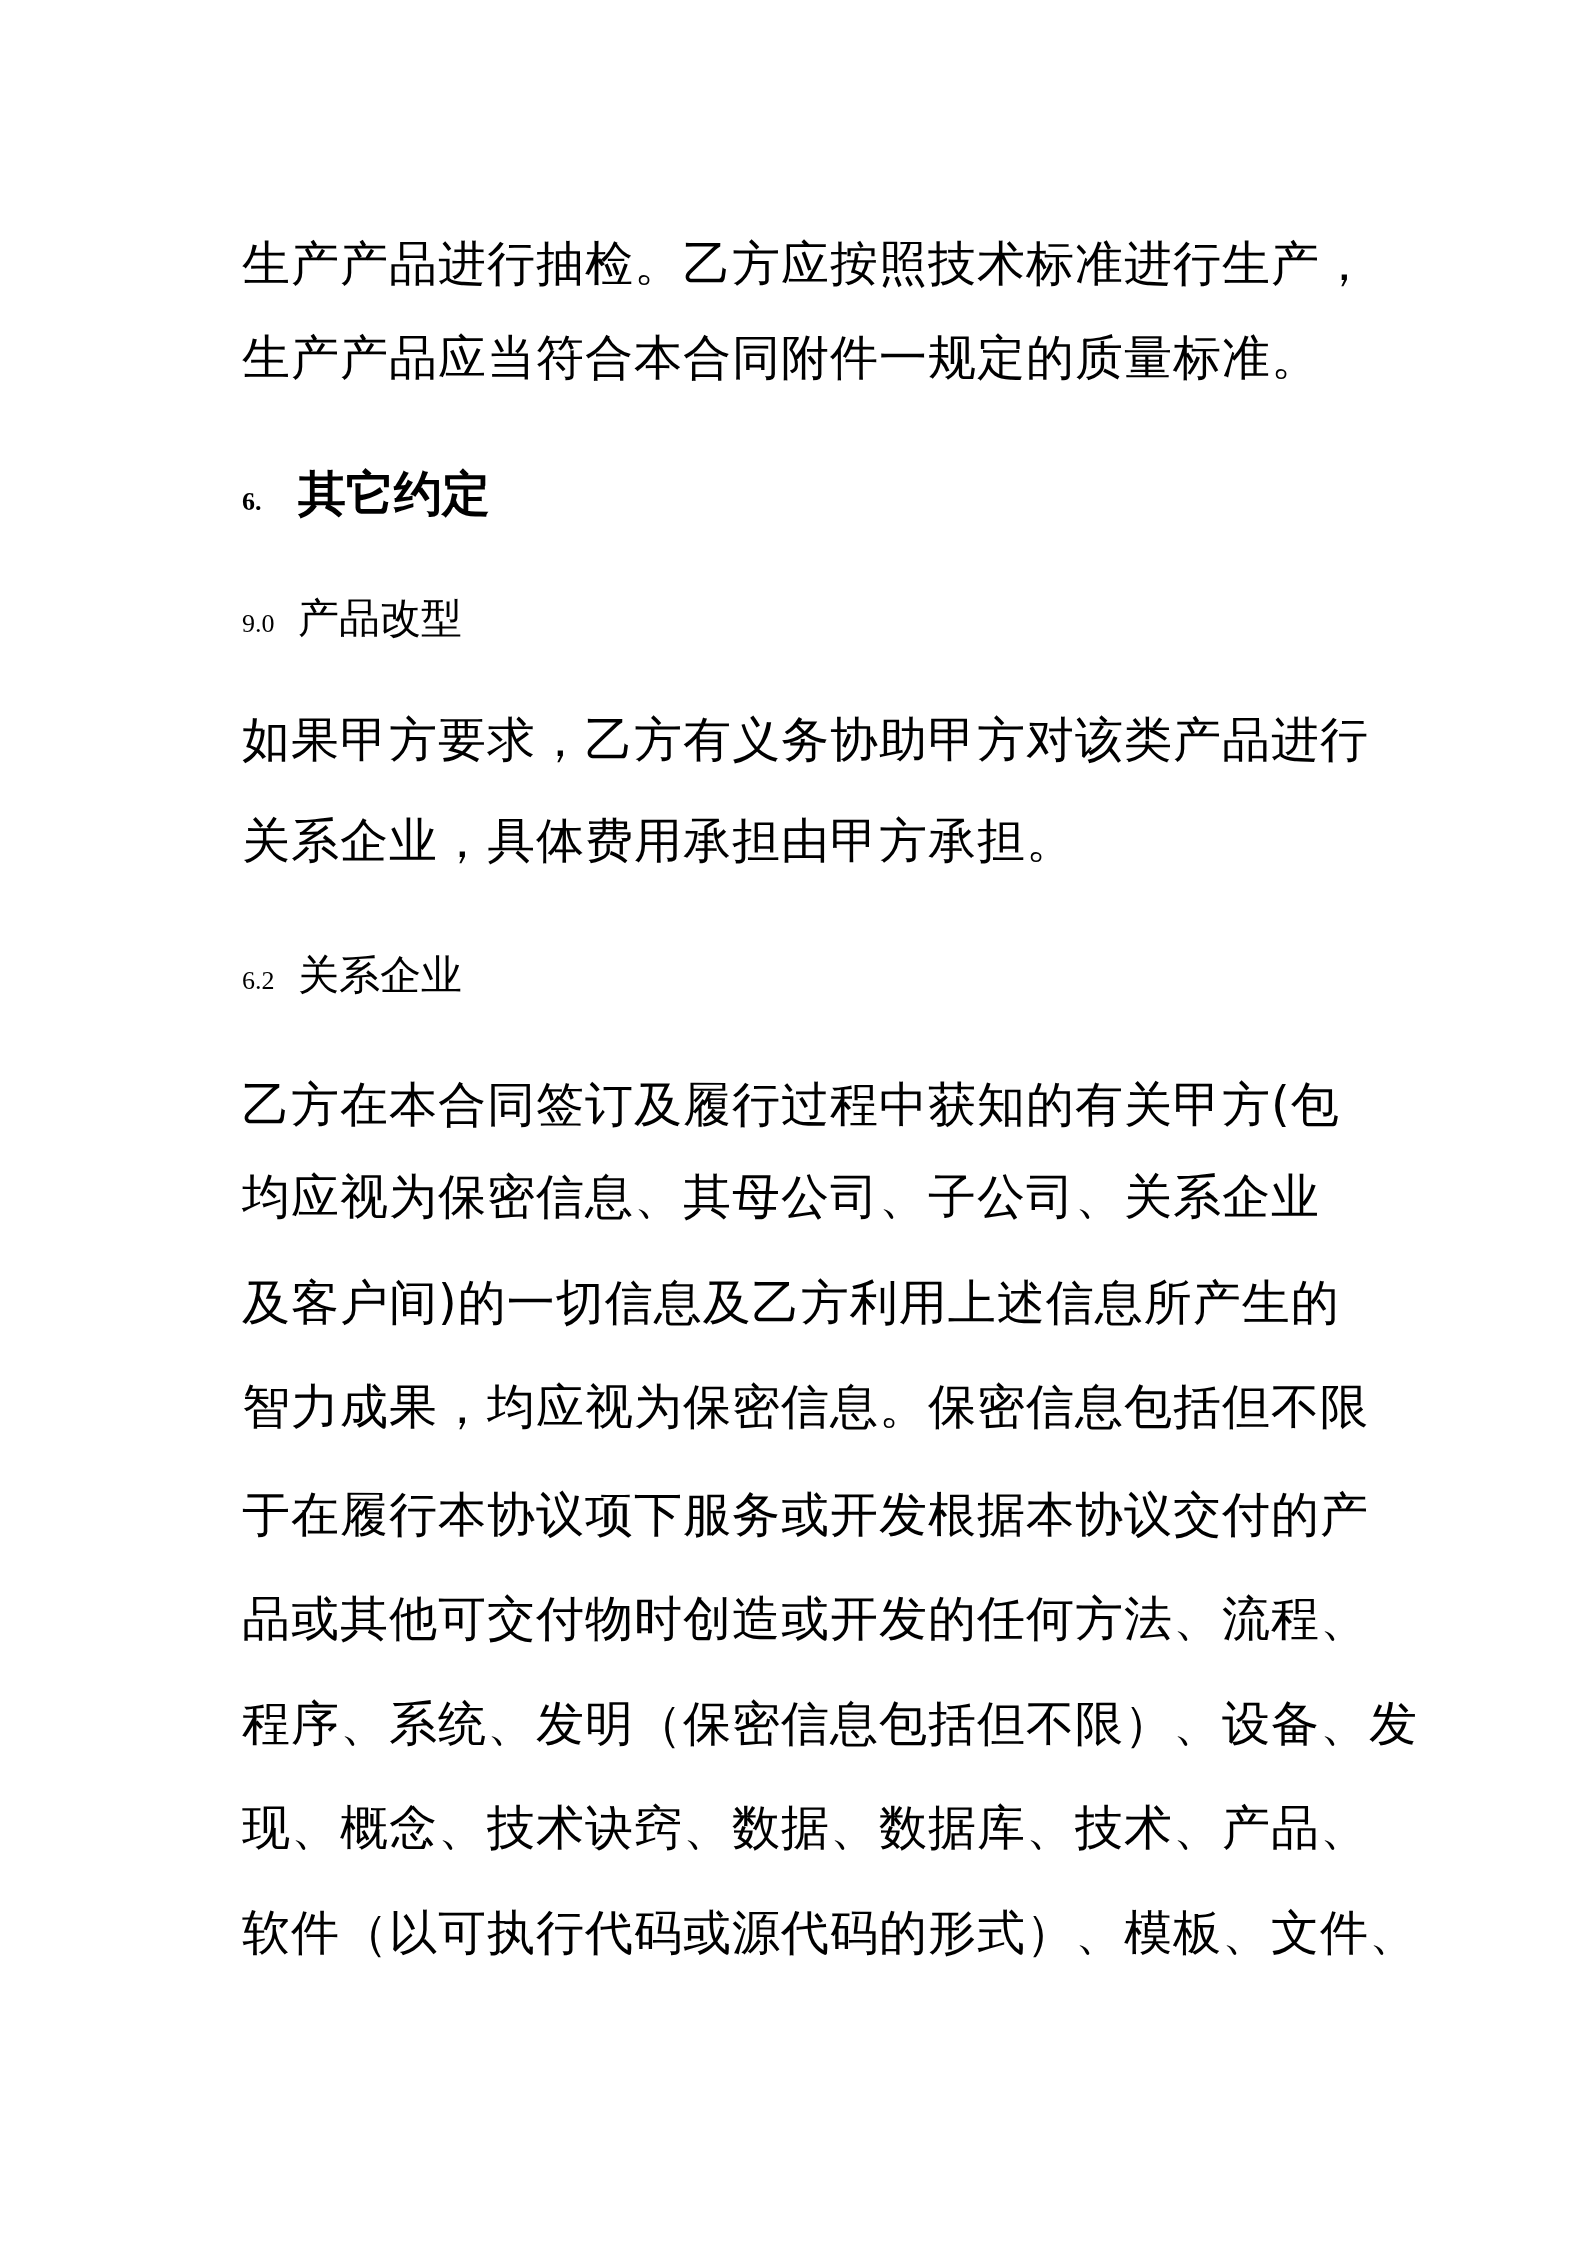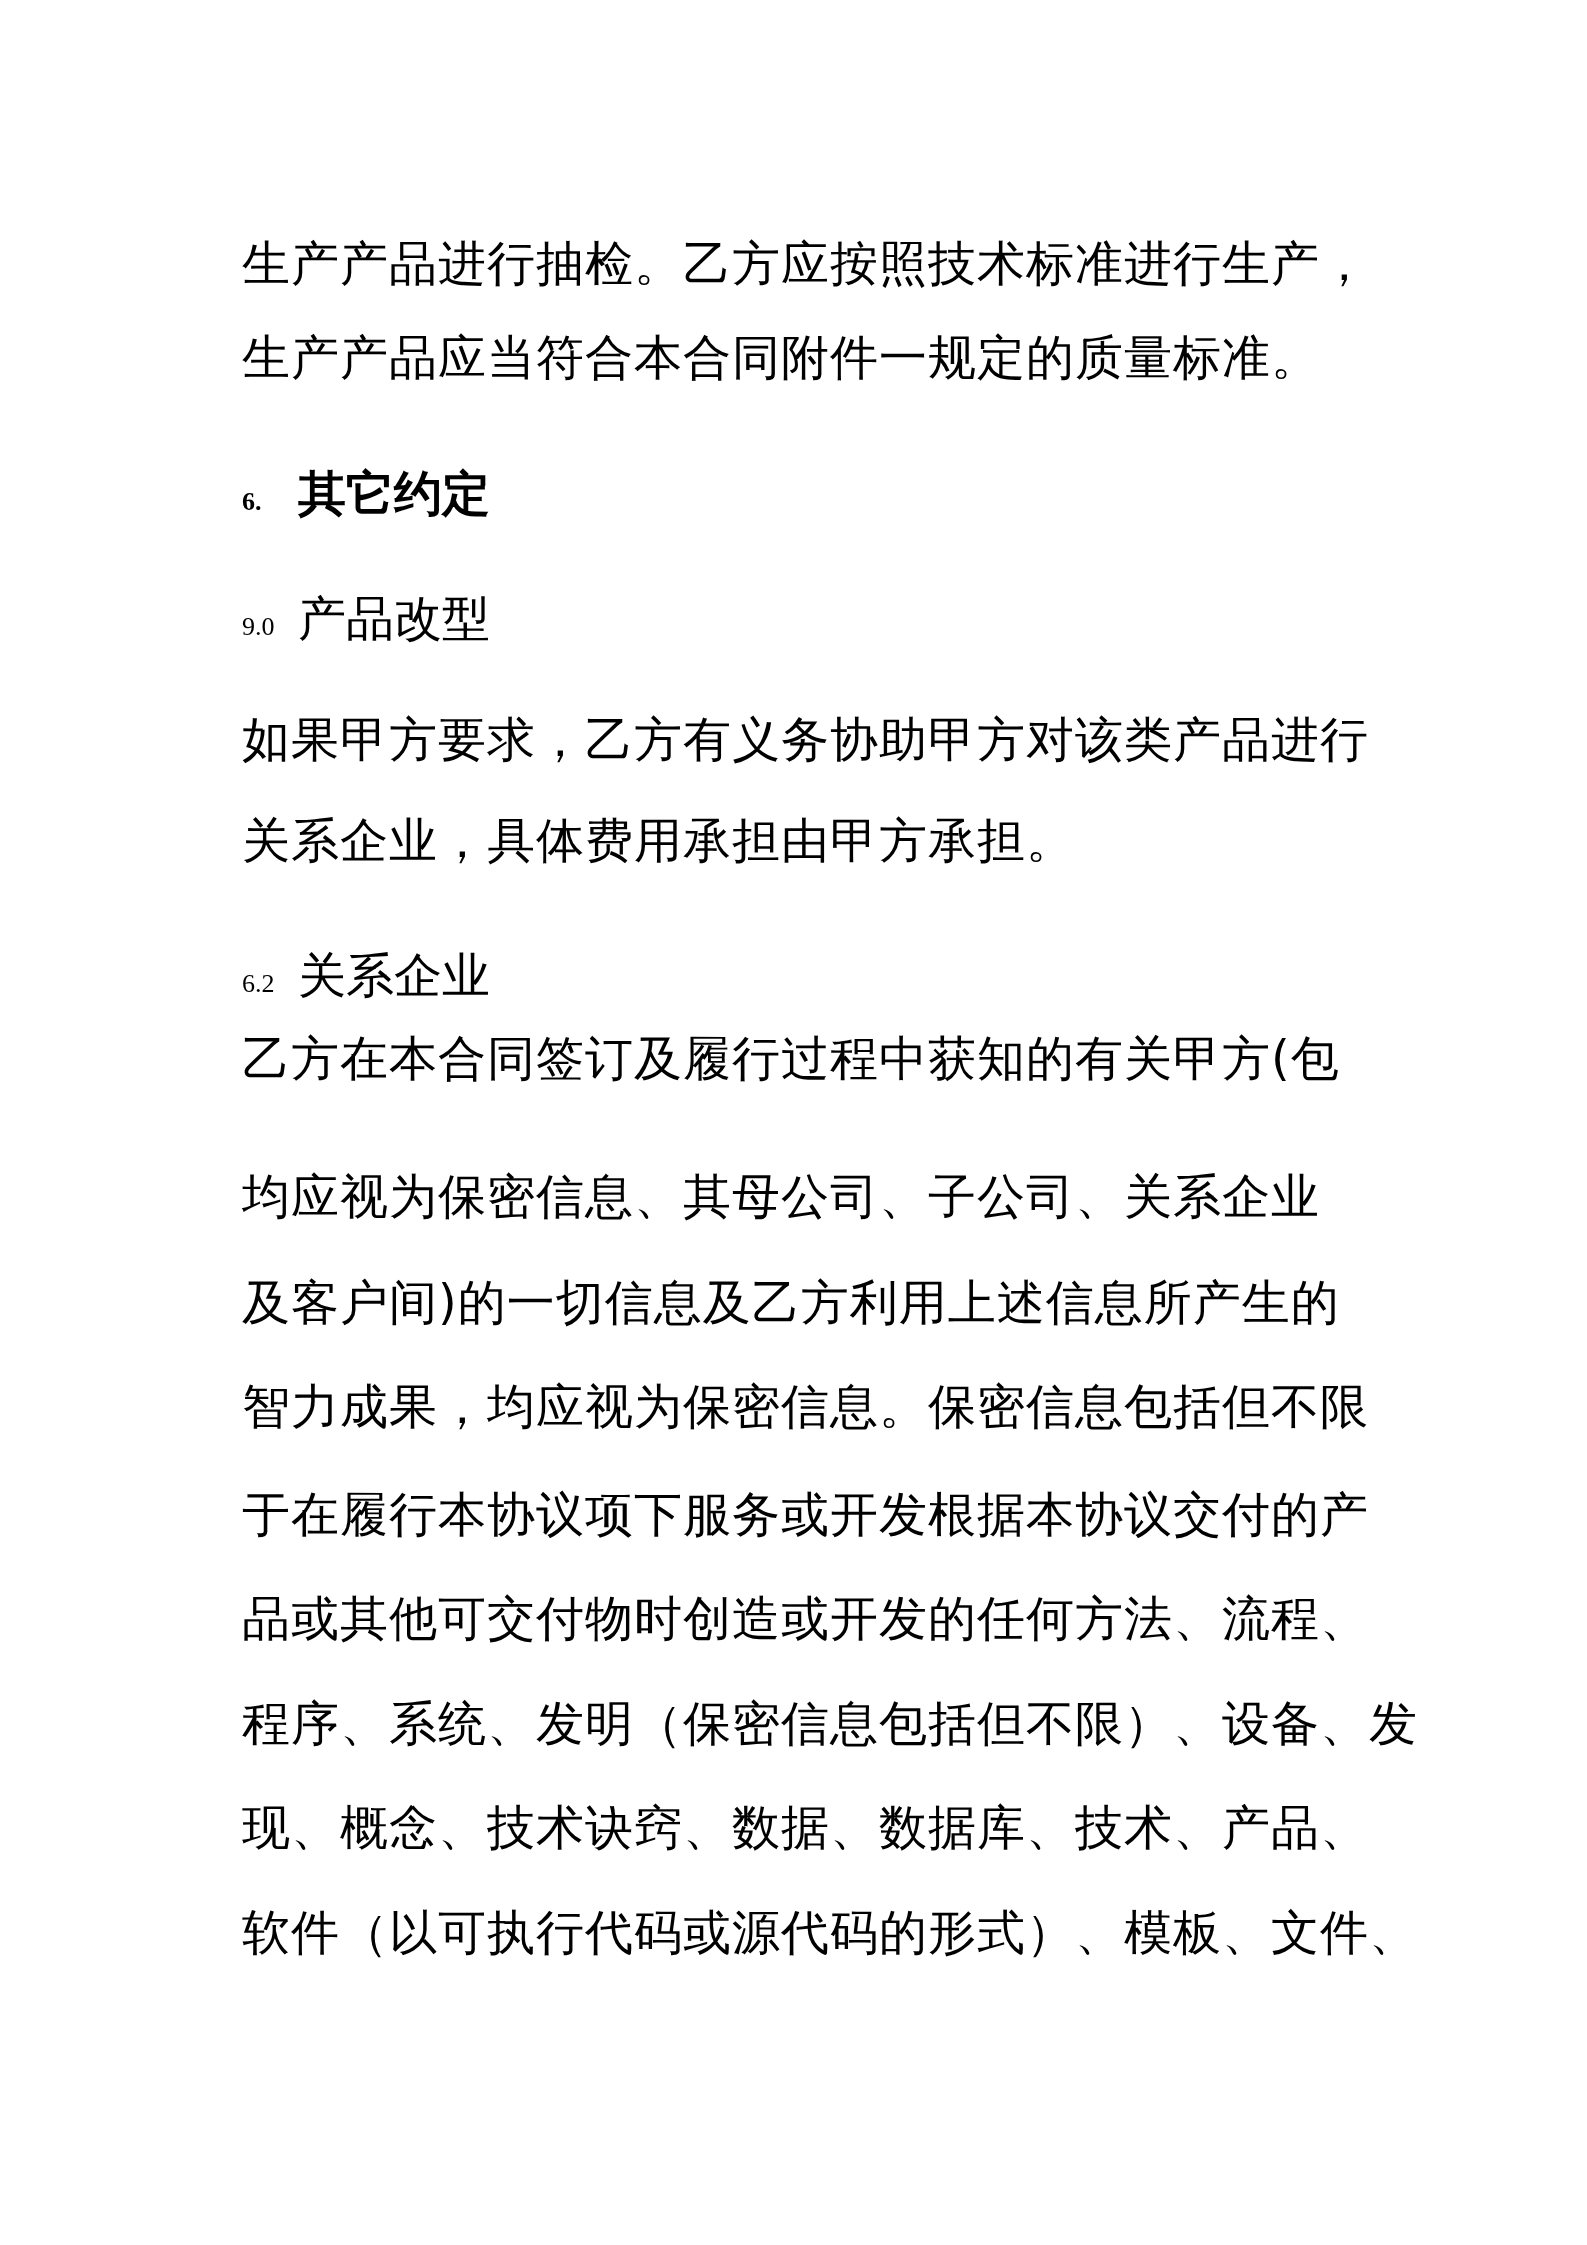--- a/index.html
+++ b/index.html
@@ -5,21 +5,21 @@
   html,body{margin:0;padding:0;background:#ffffff;}
   body{width:1587px;height:2245px;position:relative;overflow:hidden;
        font-family:"DejaVu Sans","Liberation Sans",sans-serif;color:#000;}
   .line{position:absolute;left:242px;width:1130px;font-size:48px;line-height:60px;
         white-space:nowrap;letter-spacing:1px;margin-top:6px;}
   .heading{position:absolute;left:242px;height:60px;line-height:60px;white-space:nowrap;margin-top:12px;}
   .num{font-family:"Liberation Serif",serif;display:inline-block;width:56px;}
   .h1 .num{font-size:26px;font-weight:bold;}
   .h1 .title{font-size:48px;font-weight:bold;}
   .h2 .num{font-size:26px;}
-  .h2 .title{font-size:48px;}
+  .h2 .title{font-size:41px;}
 </style>
 </head>
 <body>
 
 <div>
   <div class="line" style="top:227px">生产产品进行抽检。乙方应按照技术标准进行生产，</div>
   <div class="line" style="top:321px">生产产品应当符合本合同附件一规定的质量标准。</div>
 
   <div class="heading h1" style="top:451px">
     <span class="num">6.</span><span class="title">其它约定</span>
@@ -27,21 +27,21 @@
 
   <div class="heading h2" style="top:576px">
     <span class="num">9.0</span><span class="title">产品改型</span>
   </div>
   <div class="line" style="top:703px">如果甲方要求，乙方有义务协助甲方对该类产品进行</div>
   <div class="line" style="top:804px">关系企业，具体费用承担由甲方承担。</div>
 
   <div class="heading h2" style="top:933px">
     <span class="num">6.2</span><span class="title">关系企业</span>
   </div>
-  <div class="line" style="top:1022px">乙方在本合同签订及履行过程中获知的有关甲方(包</div>
+  <div class="line" style="top:1068px">乙方在本合同签订及履行过程中获知的有关甲方(包</div>
   <div class="line" style="top:1160px">均应视为保密信息、其母公司、子公司、关系企业</div>
   <div class="line" style="top:1266px">及客户间)的一切信息及乙方利用上述信息所产生的</div>
   <div class="line" style="top:1370px">智力成果，均应视为保密信息。保密信息包括但不限</div>
   <div class="line" style="top:1478px">于在履行本协议项下服务或开发根据本协议交付的产</div>
   <div class="line" style="top:1582px">品或其他可交付物时创造或开发的任何方法、流程、</div>
   <div class="line" style="top:1687px">程序、系统、发明（保密信息包括但不限）、设备、发</div>
   <div class="line" style="top:1791px">现、概念、技术诀窍、数据、数据库、技术、产品、</div>
   <div class="line" style="top:1896px">软件（以可执行代码或源代码的形式）、模板、文件、</div>
 </div>
 

